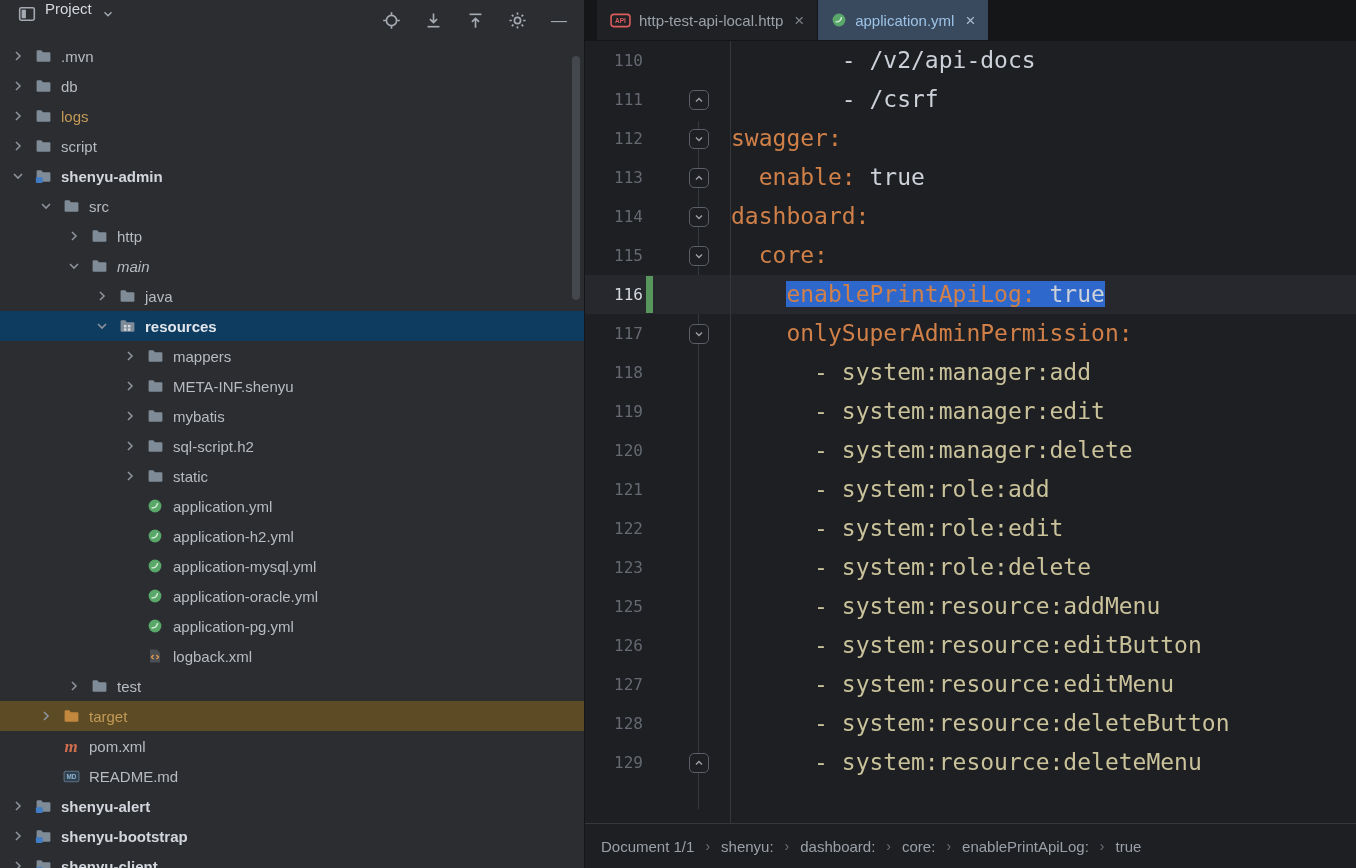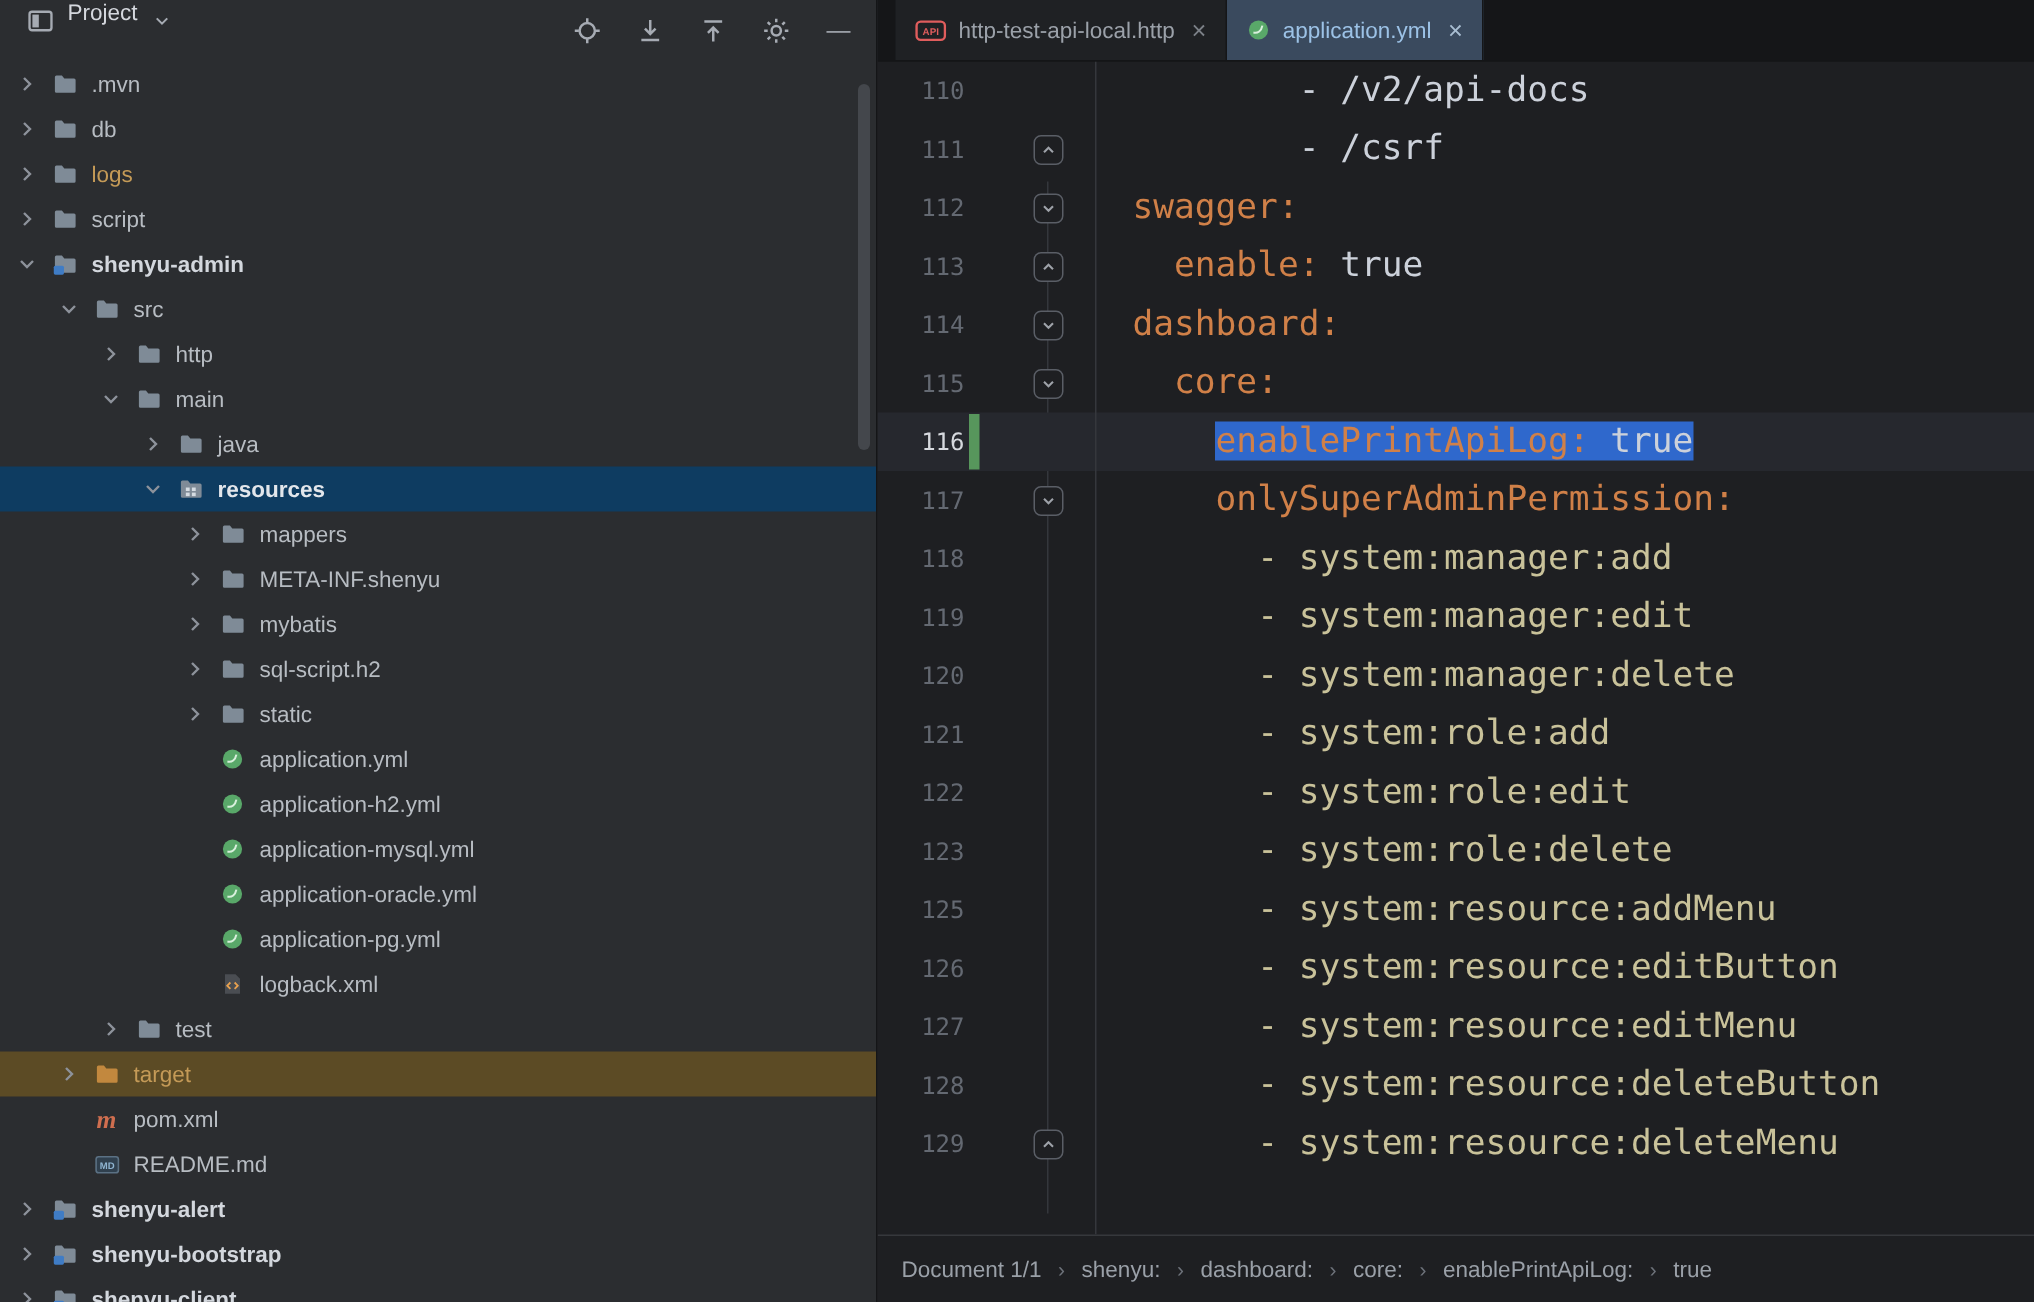--- a/index.html
+++ b/index.html
@@ -44,21 +44,21 @@
 
   .editor-body{position:relative;flex:1;overflow:hidden}
   .gutter-sep{position:absolute;left:145px;top:0;bottom:0;width:1px;background:#35373c}
   .fold-line{position:absolute;left:113px;top:80px;height:688px;width:1px;background:#34373c}
   .code-line{position:relative;height:39px}
   .code-line.current{background:var(--caret-row)}
   .line-num{position:absolute;left:0;top:0;width:58px;text-align:right;font:16px/39px "DejaVu Sans Mono","Liberation Mono",monospace;color:var(--linenum)}
   .code-line.current .line-num{color:var(--linenum-active)}
   .change-marker{position:absolute;left:61px;top:1px;bottom:1px;width:7px;background:var(--changed)}
   .fold{position:absolute;left:104px;top:10px;width:20px;height:20px;border:1px solid #5a5e66;border-radius:5px;display:flex;align-items:center;justify-content:center;background:var(--bg-editor)}
-  .code-text{position:absolute;left:158px;right:0;top:0;height:39px;padding-left:12px;font:23px/39px "DejaVu Sans Mono","Liberation Mono",monospace;white-space:pre}
+  .code-text{position:absolute;left:134px;right:0;top:0;height:39px;padding-left:12px;font:23px/39px "DejaVu Sans Mono","Liberation Mono",monospace;white-space:pre}
   .tok-key{color:var(--key)}
   .tok-val{color:var(--value)}
   .tok-item{color:var(--item)}
   .tok-ws{color:var(--value)}
   .sel{background:var(--selection)}
 
   .breadcrumbs{height:45px;flex:none;border-top:1px solid #36383c;display:flex;align-items:center;padding:0 16px;gap:11px;font-size:15px;color:var(--breadcrumb);background:var(--bg-editor)}
   .bc-item{white-space:nowrap}
   .bc-sep{color:#6d727a;font-size:14px}
 </style>
@@ -198,21 +198,21 @@
               <path d="M6 4l4 4-4 4" stroke="#8d929b" stroke-width="1.6" fill="none"></path>
             </svg>
           </span>
           <span class="tree-icon">
             <svg viewBox="0 0 16 16" width="17" height="17">
               <path d="M1.5 3.2a1 1 0 0 1 1-1h3.4l1.5 1.8h6.1a1 1 0 0 1 1 1v7a1 1 0 0 1-1 1h-11a1 1 0 0 1-1-1z" fill="#7f8b97"></path>
             </svg>
           </span>
           <span class="tree-label">http</span>
         </div>
-        <div class="tree-row" style="padding-left: 62px;">
+        <div class="tree-row" style="padding-left: 62px; font-style: italic;">
           <span class="chevron">
             <svg viewBox="0 0 16 16" width="16" height="16">
               <path d="M4 6l4 4 4-4" stroke="#8d929b" stroke-width="1.6" fill="none"></path>
             </svg>
           </span>
           <span class="tree-icon">
             <svg viewBox="0 0 16 16" width="17" height="17">
               <path d="M1.5 3.2a1 1 0 0 1 1-1h3.4l1.5 1.8h6.1a1 1 0 0 1 1 1v7a1 1 0 0 1-1 1h-11a1 1 0 0 1-1-1z" fill="#7f8b97"></path>
             </svg>
           </span>

